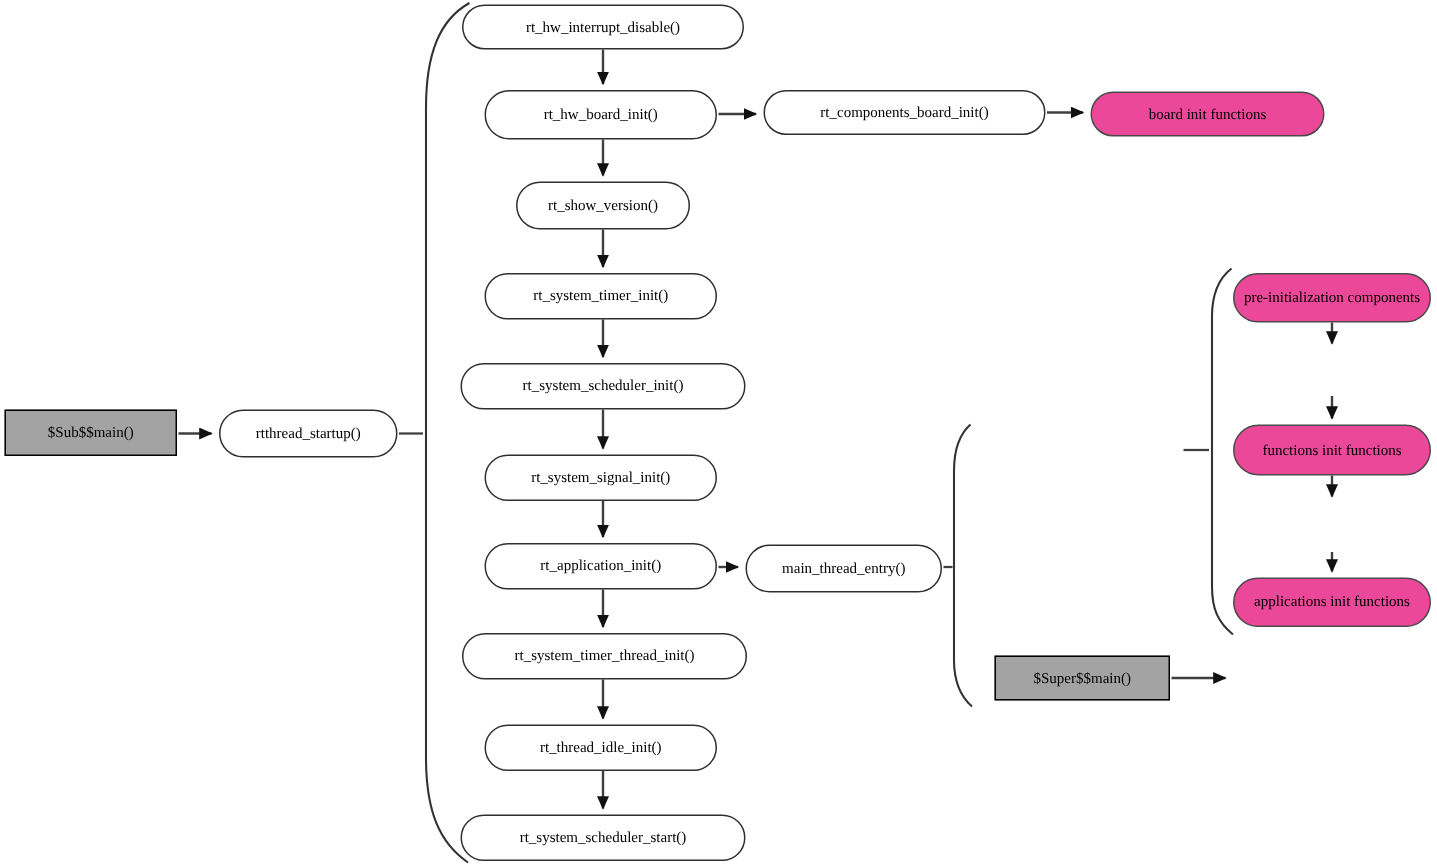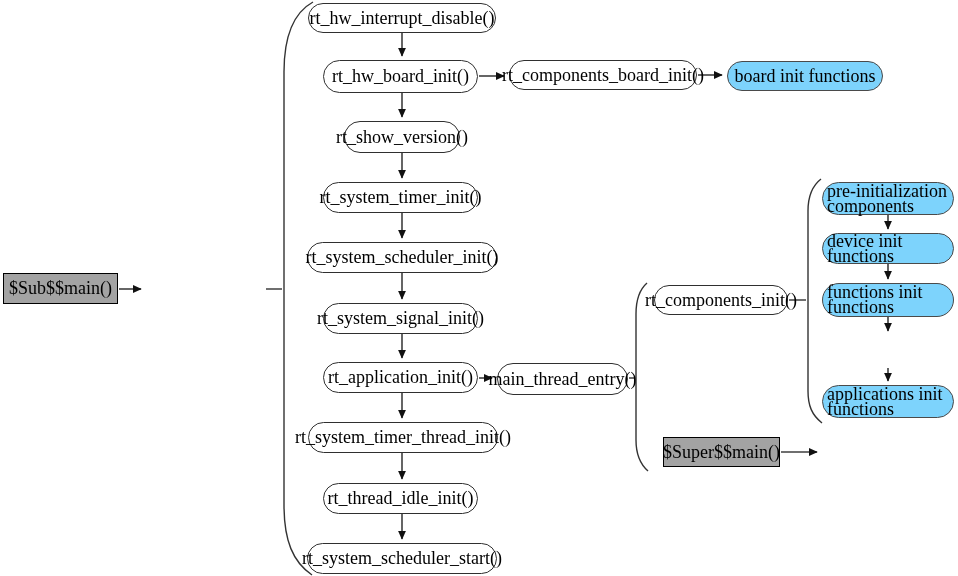--- a/index.html
+++ b/index.html
@@ -7,30 +7,30 @@
     position:relative;
     width:958px;height:576px;
     background:#ffffff;
     font-family:"Liberation Serif","DejaVu Serif",serif;
     overflow:hidden;
   }
   #edges{position:absolute;left:0;top:0;width:958px;height:576px;}
   .node{
     position:absolute;
     display:flex;align-items:center;justify-content:center;
-    font-size:18px;line-height:15px;
+    font-size:10px;line-height:15px;
     color:#000;
     box-sizing:border-box;
     padding:0 4px;
     background:#fff;
     border:1.4px solid #2f2f2f;
     white-space:pre-line;
   }
   .pill{border-radius:17px;}
-  .blue{background:#7dd3fc;border-color:#4a4a4a;}
+  .blue{background:#ec4899;border-color:#4a4a4a;}
   .yellow{background:#a3a3a3;border-color:#000;border-radius:0;}
 </style>
 </head>
 <body>
 
 <div id="canvas">
 
   <svg id="edges" width="958" height="576" viewBox="0 0 958 576" xmlns="http://www.w3.org/2000/svg">
     <defs>
       <marker id="arw" markerWidth="10" markerHeight="9" refX="8.2" refY="4" orient="auto" markerUnits="userSpaceOnUse">
@@ -74,20 +74,21 @@
 
       <line x1="888" y1="215" x2="888" y2="229" marker-end="url(#arw)"></line>
       <line x1="888" y1="264" x2="888" y2="279" marker-end="url(#arw)"></line>
       <line x1="888" y1="317" x2="888" y2="331" marker-end="url(#arw)"></line>
       <line x1="888" y1="368" x2="888" y2="381" marker-end="url(#arw)"></line>
     </g>
   </svg>
 
   <div class="node yellow" style="left:3px;top:273px;width:115px;height:31px">$Sub$$main()</div>
 
+  <div class="node pill" style="left:146px;top:273px;width:119px;height:32px">rtthread_startup()</div>
 
   <div class="node pill" style="left:308px;top:3px;width:188px;height:30px">rt_hw_interrupt_disable()</div>
 
   <div class="node pill" style="left:323px;top:60px;width:155px;height:33px">rt_hw_board_init()</div>
 
   <div class="node pill" style="left:344px;top:121px;width:116px;height:32px">rt_show_version()</div>
 
   <div class="node pill" style="left:323px;top:182px;width:155px;height:31px">rt_system_timer_init()</div>
 
   <div class="node pill" style="left:307px;top:242px;width:190px;height:31px">rt_system_scheduler_init()</div>
@@ -101,25 +102,23 @@
   <div class="node pill" style="left:323px;top:483px;width:155px;height:31px">rt_thread_idle_init()</div>
 
   <div class="node pill" style="left:307px;top:543px;width:190px;height:31px">rt_system_scheduler_start()</div>
 
   <div class="node pill" style="left:509px;top:60px;width:188px;height:30px">rt_components_board_init()</div>
 
   <div class="node pill blue" style="left:727px;top:61px;width:156px;height:30px">board init functions</div>
 
   <div class="node pill" style="left:497px;top:363px;width:131px;height:32px">main_thread_entry()</div>
 
-  <div class="node pill" style="left:654px;top:285px;width:134px;height:30px">rt_components_init()</div>
 
   <div class="node pill blue" style="left:822px;top:182px;width:132px;height:33px">pre-initialization components</div>
 
-  <div class="node pill blue" style="left:822px;top:233px;width:132px;height:31px">device init functions</div>
 
   <div class="node pill blue" style="left:822px;top:283px;width:132px;height:34px">functions init functions</div>
 
 
   <div class="node pill blue" style="left:822px;top:385px;width:132px;height:33px">applications init functions</div>
 
   <div class="node yellow" style="left:663px;top:437px;width:117px;height:30px">$Super$$main()</div>
 
 
 </div>

